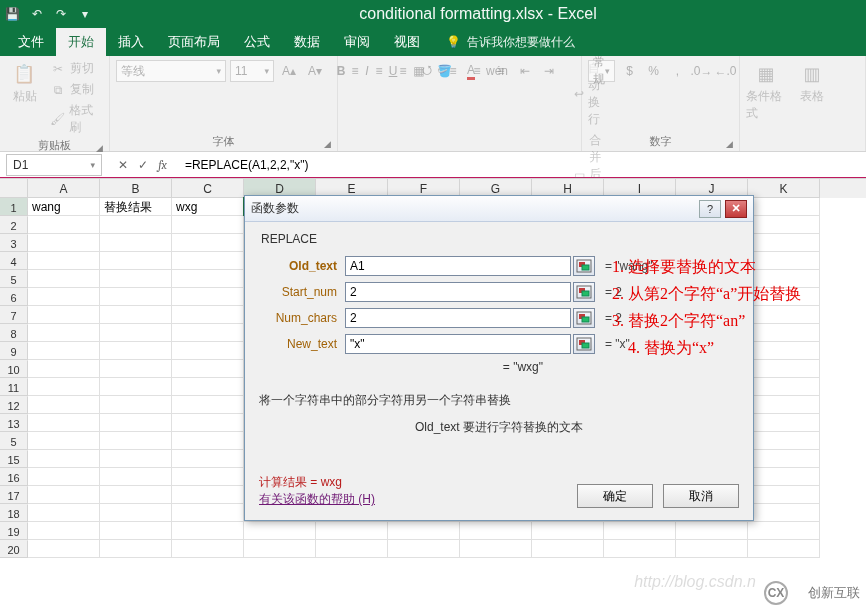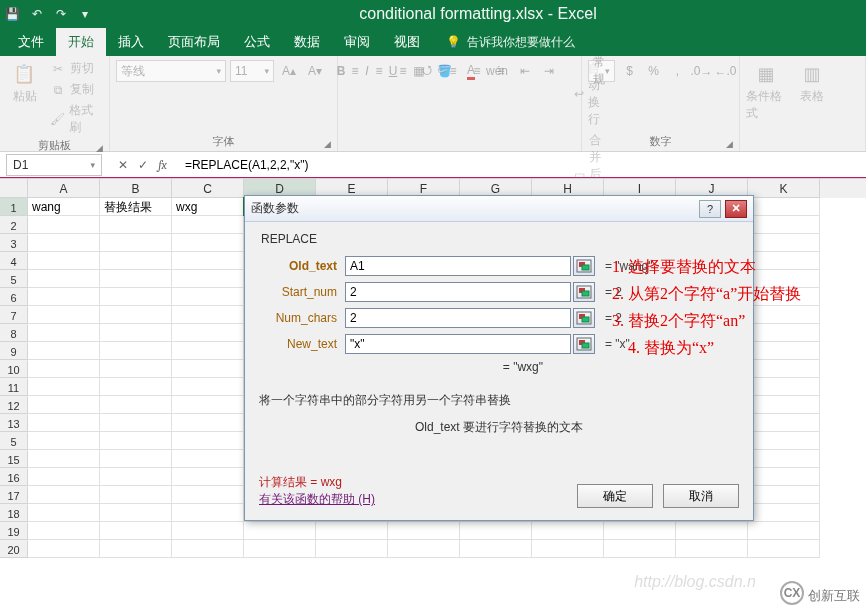--- a/index.html
+++ b/index.html
@@ -80,21 +80,21 @@
 .desc2 { margin-top: 10px; text-align: center; color: #333; }
 .calc { margin-top: 38px; color: #b91c1c; }
 .helplink { margin-top: 14px; color: #701a75; text-decoration: underline; cursor: pointer; }
 .dlg-buttons { position: absolute; right: 14px; bottom: 12px; display: flex; gap: 10px; }
 .dbtn { width: 76px; height: 24px; border: 1px solid #888; background: linear-gradient(#fbfbfb,#e5e5e5); cursor: pointer; font-size: 12px; }
 
 
 .anno { position: absolute; color: #e60000; font-size: 16px; font-family: "SimSun","NSimSun",serif; white-space: nowrap; pointer-events: none; }
 
 
-.logo { position: absolute; right: 6px; bottom: 6px; display: flex; align-items: flex-end; gap: 4px; color: #777; font-size: 13px; }
+.logo { position: absolute; right: 6px; bottom: 6px; display: flex; align-items: center; gap: 20px; color: #777; font-size: 13px; }
 .logo .circ { width: 24px; height: 24px; border-radius: 50%; border: 2px solid #aaa; display: flex; align-items: center; justify-content: center; font-weight: bold; font-size: 12px; color: #888; }
 .csdn { position: absolute; right: 110px; bottom: 20px; color: rgba(0,0,0,.14); font-size: 16px; font-style: italic; pointer-events: none; }
 </style>
 </head>
 <body>
 
 <div class="titlebar">
   <div class="qat">
     <span class="qat-btn">💾</span>
     <span class="qat-btn">↶</span>

